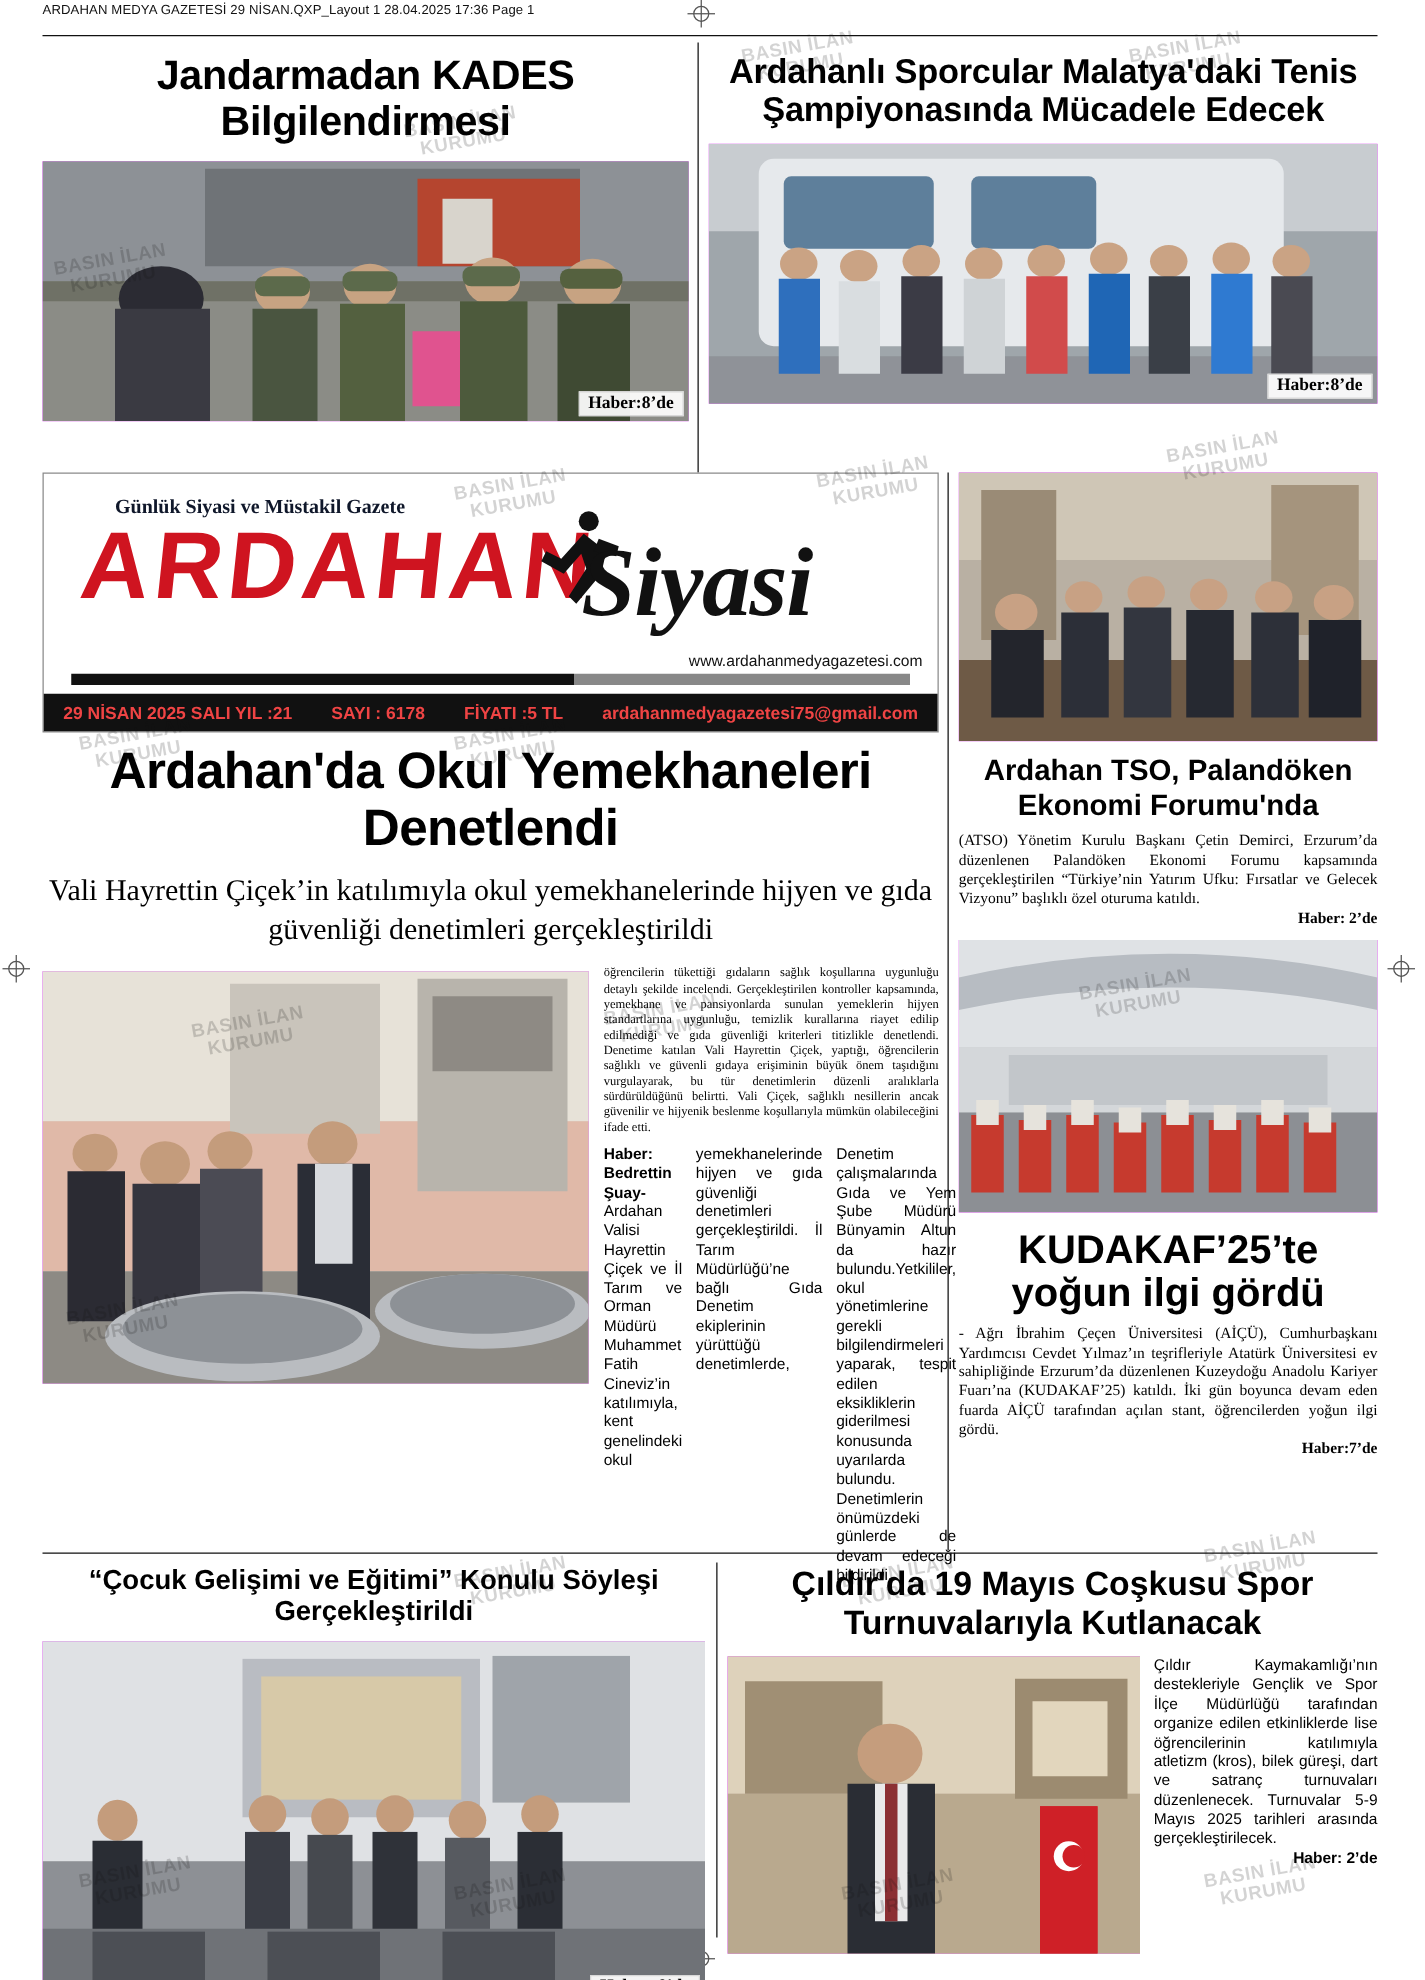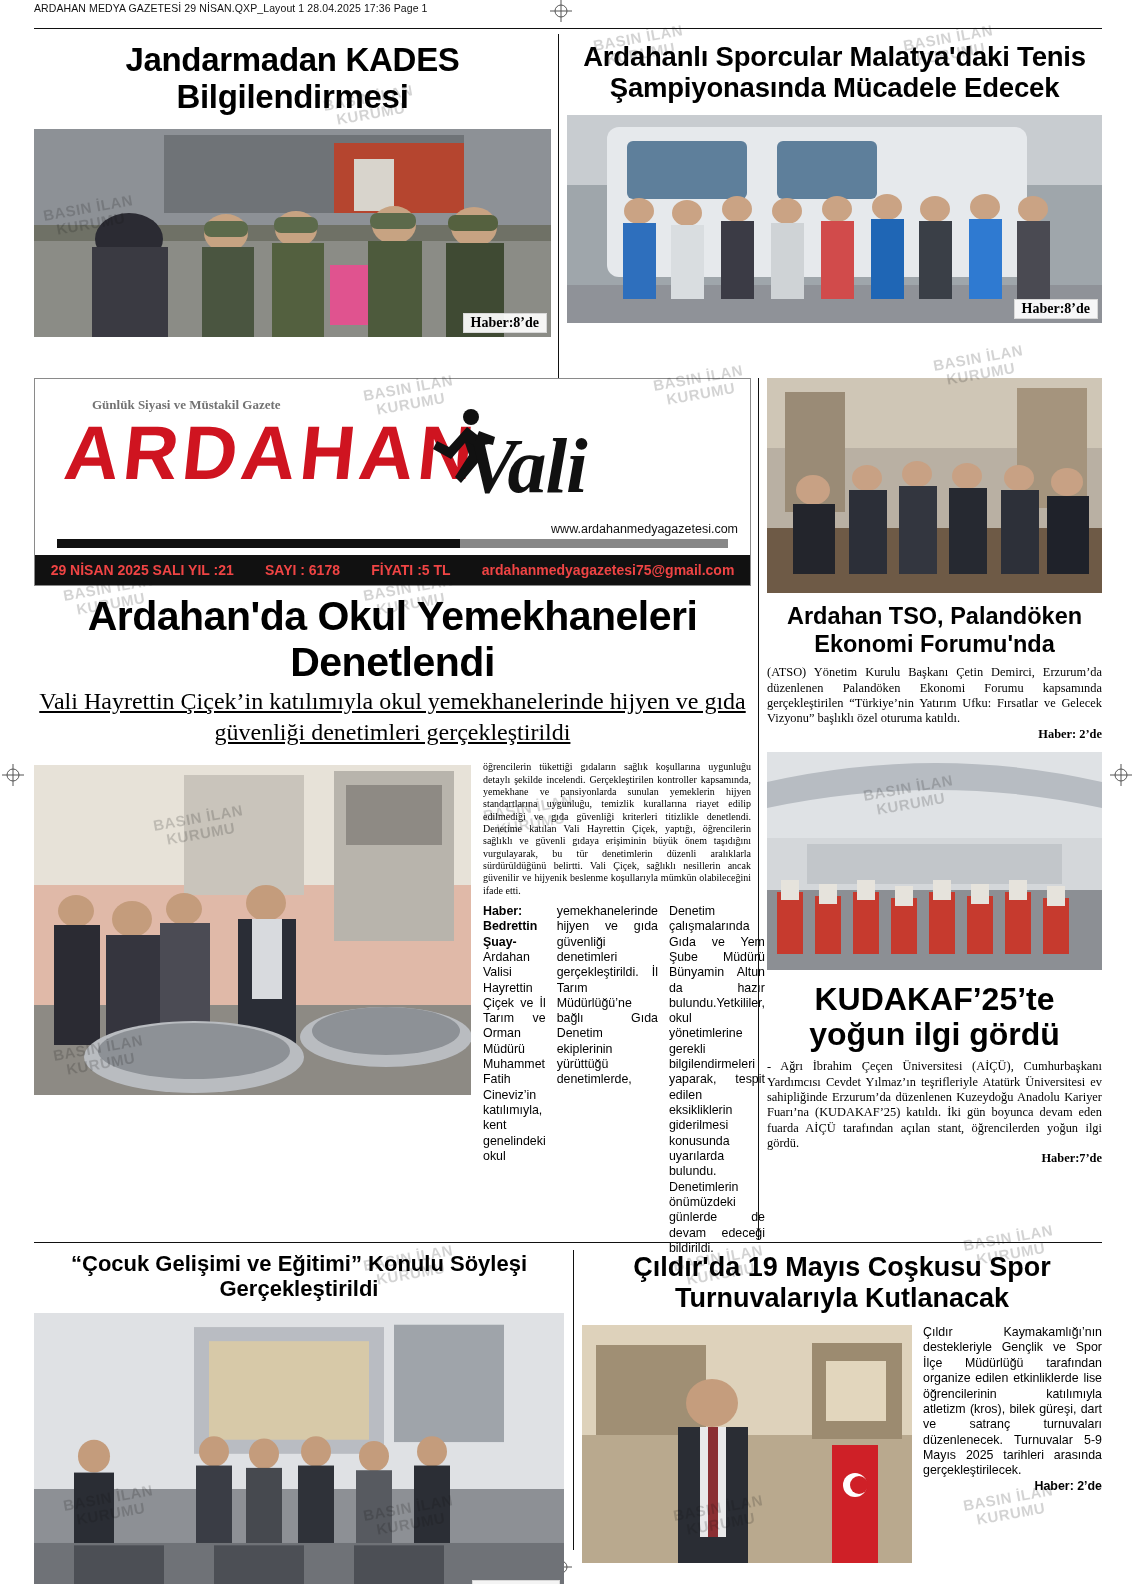--- a/index.html
+++ b/index.html
@@ -59,21 +59,21 @@
   #teaser-right .photo { height:208px; margin-top:11px; }
 
   
   #masthead {
     position:absolute; left:0; top:358px; width:717px; height:208px;
     border:1px solid #8a8a8a; background:#fff;
   }
   #masthead .tagline {
     position:absolute; left:57px; top:18px;
     font-family:"Liberation Serif", serif; font-weight:bold;
-    font-size:13px; color:#737373;
+    font-size:16px; color:#0f172a;
   }
   #masthead .word-ardahan {
     position:absolute; left:30px; top:30px;
     font-family:"Liberation Sans", sans-serif; font-weight:bold;
     font-size:76px; color:#cf1420; letter-spacing:4px;
     transform:skewX(-6deg);
   }
   #masthead .word-medya {
     position:absolute; left:430px; top:42px;
     font-family:"Liberation Serif", serif; font-style:italic; font-weight:bold;
@@ -99,22 +99,22 @@
   }
 
   
   #lead { position:absolute; left:0; top:574px; width:717px; }
   #lead .hl {
     font-size:41px; letter-spacing:-.5px;
     font-family:"Liberation Sans", sans-serif;
     text-align:center;
   }
   #lead .sub {
-    font-size:24px; line-height:1.32; text-align:center;
-    font-family:"Liberation Serif", serif; color:#000;text-decoration:underline;
+    margin-top:12px; font-size:24px; line-height:1.32; text-align:center;
+    font-family:"Liberation Serif", serif; color:#000;
   }
   #lead .body { position:relative; margin-top:12px; }
   #lead .photo { float:left; width:437px; height:330px; margin:4px 12px 4px 0; }
   #lead .col-text {
     font-size:10px; line-height:1.235; text-align:justify;
     font-family:"Liberation Serif", serif; color:#000;
     column-count:1;
   }
   #lead .below {
     display:flex; gap:11px; margin-top:7px;
@@ -261,21 +261,21 @@
   <div id="masthead">
     <div class="tagline">Günlük Siyasi ve Müstakil Gazete</div>
     <div class="word-ardahan">ARDAHAN</div>
     <svg class="runner" viewBox="0 0 70 86">
       <g fill="#111">
         <circle cx="44" cy="10" r="8"></circle>
         <path d="M40 20 L22 40 L10 34 L6 42 L24 52 L38 36 L42 48 L28 70 L34 76 L54 52 L58 34 Z"></path>
         <path d="M52 24 L68 30 L66 38 L48 34 Z"></path>
       </g>
     </svg>
-    <div class="word-medya">Vali</div>
+    <div class="word-medya">Siyasi</div>
     <div class="stripe"></div>
     <div class="url">www.ardahanmedyagazetesi.com</div>
     <div class="infobar">
       <span>29 NİSAN 2025  SALI YIL :21</span>
       <span>SAYI : 6178</span>
       <span>FİYATI :5 TL</span>
       <span>ardahanmedyagazetesi75@gmail.com</span>
     </div>
   </div>
 

